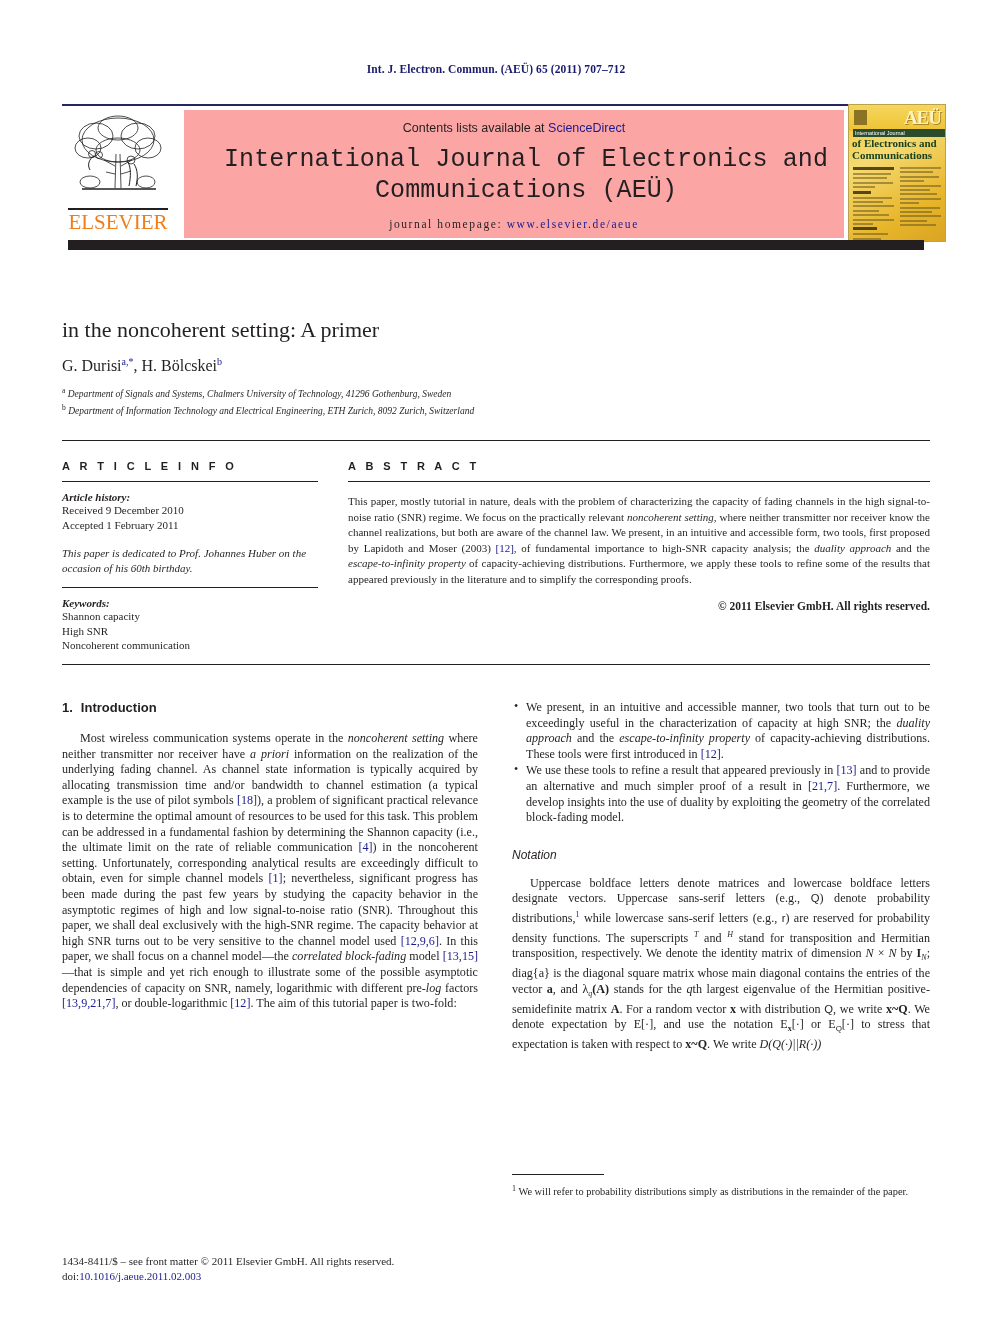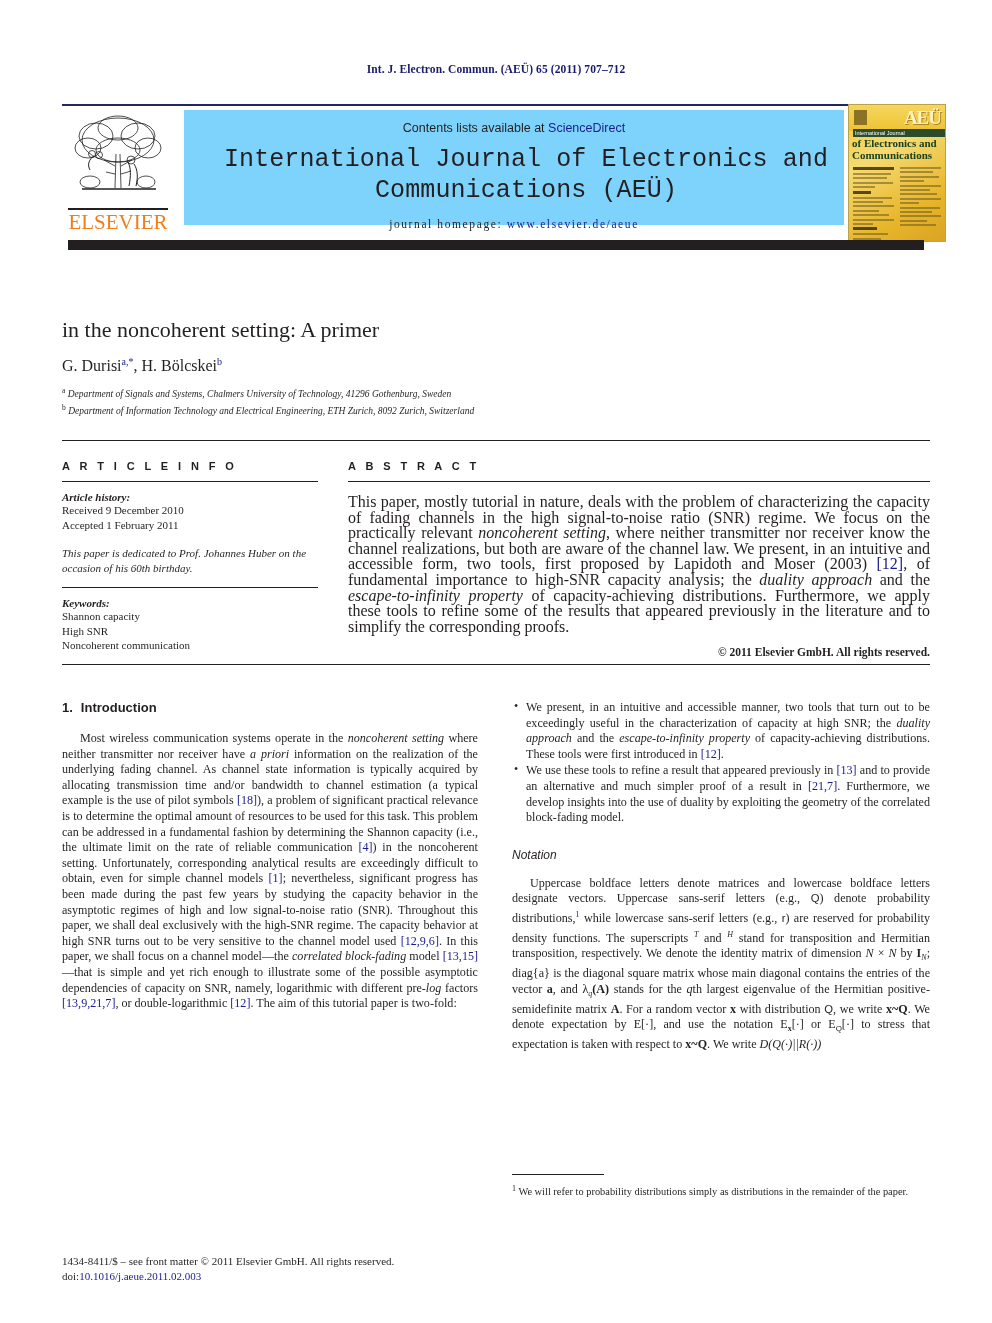--- a/index.html
+++ b/index.html
@@ -76,22 +76,22 @@
     position: absolute;
     left: 6px; top: 98px;
     width: 100px; height: 1.5px;
     background: #231f20;
   }
 
   .journal-band {
     position: absolute;
     left: 122px; top: 6px;
     width: 660px;
-    height: 115px;
-    background: #7dd3fc;
+    height: 128px;
+    background: #fca5a5;
     text-align: center;
   }
   .contents-line {
     margin-top: 11px;
     font-family: "Liberation Sans", sans-serif;
     font-size: 12.5px;
     color: #231f20;
   }
   .contents-line .sd {
     color: #1a1a8c;
@@ -233,21 +233,21 @@
     font-family: "Liberation Serif", serif;
     font-style: italic;
     font-size: 11px;
     line-height: 14.5px;
     color: #231f20;
     margin-top: 14px;
     margin-bottom: 12px;
   }
   .abstract-text {
     font-family: "Liberation Serif", serif;
-    font-size: 16px;
+    font-size: 11px;
     line-height: 15.6px;
     text-align: justify;
     color: #231f20;
     margin-top: 12px;
   }
   .abstract-text i { font-style: italic; }
   .ref { color: #1a1a8c; }
   .copyright {
     font-family: "Liberation Serif", serif;
     font-size: 11.5px;

